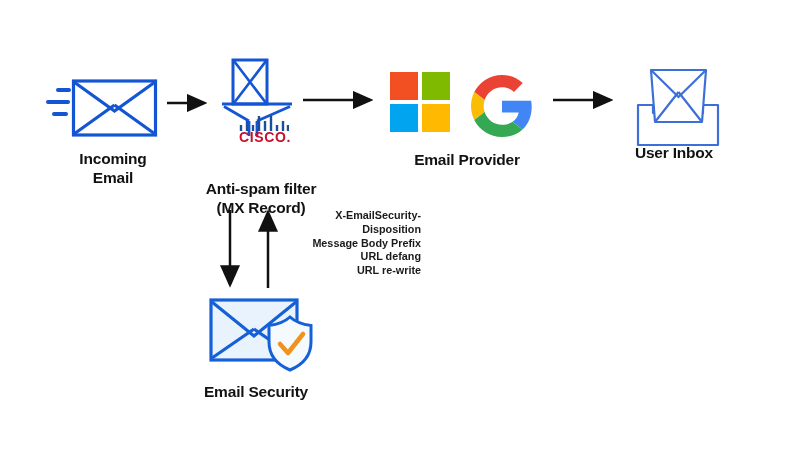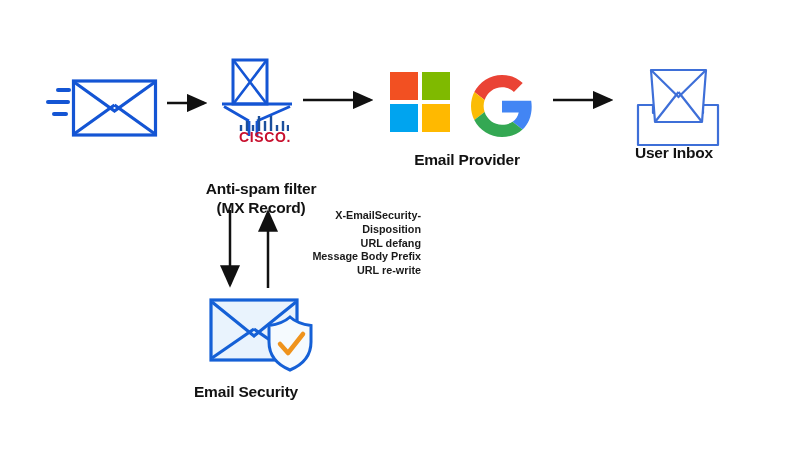--- a/index.html
+++ b/index.html
@@ -47,20 +47,22 @@
   </svg>
 
   <div class="dash" style="left:56px;top:88px;width:15px;"></div>
   <div class="dash" style="left:46px;top:100px;width:24px;"></div>
   <div class="dash" style="left:52px;top:112px;width:16px;"></div>
   <svg class="abs" style="left:71px;top:78px" width="88" height="61" viewBox="0 0 88 61">
     <rect x="2.5" y="3" width="82" height="54" fill="#ffffff" stroke="#1455d4" stroke-width="3.2"></rect>
     <path d="M3,4 L43.5,33 L84,4" fill="none" stroke="#1455d4" stroke-width="3.2"></path>
     <path d="M3,56 L43.5,27 M84,56 L43.5,27" fill="none" stroke="#1455d4" stroke-width="3.2"></path>
   </svg>
+  <div class="node-label" style="left:63px;top:149px;width:100px;">Incoming
+Email</div>
 
   <svg class="abs" style="left:217px;top:58px" width="86" height="80" viewBox="0 0 86 80">
     <rect x="16" y="2" width="34" height="44" fill="#ffffff" stroke="#1455d4" stroke-width="3"></rect>
     <path d="M17,3 L49,45 M49,3 L17,45" fill="none" stroke="#1455d4" stroke-width="2.6"></path>
     <path d="M5,46 L75,46" fill="none" stroke="#1455d4" stroke-width="3"></path>
     <path d="M7,48.5 L32,63 M73,48.5 L40,63 M32,63 L32,78 M40,63 L40,78" fill="none" stroke="#1455d4" stroke-width="2.8"></path>
   </svg>
   <svg class="abs" style="left:239px;top:113px" width="50" height="20" viewBox="0 0 50 20">
     <g stroke="#1b4f9c" stroke-width="2.4">
       <line x1="2" y1="12" x2="2" y2="18"></line>
@@ -95,27 +97,27 @@
   <svg class="abs" style="left:636px;top:66px" width="84" height="82" viewBox="0 0 84 82">
     <path d="M2,39 H17 V47 H67 V39 H82 V79 H2 Z" fill="#ffffff" stroke="#3e6fd8" stroke-width="2.2" stroke-linejoin="round"></path>
     <path d="M15,4 L70,4 L66,56 L19,56 Z" fill="#ffffff" stroke="#3e6fd8" stroke-width="2.2" stroke-linejoin="round"></path>
     <path d="M15,4 L42.5,31 L70,4" fill="none" stroke="#3e6fd8" stroke-width="2.2"></path>
     <path d="M19,56 L42.5,26 M66,56 L42.5,26" fill="none" stroke="#3e6fd8" stroke-width="2.2"></path>
   </svg>
   <div class="node-label" style="left:604px;top:143px;width:140px;">User Inbox</div>
 
   <div class="actions">
     <div>X-EmailSecurity-Disposition</div>
+    <div>Message Body Prefix</div>
     <div>URL defang</div>
-    <div>Message Body Prefix</div>
     <div>URL re-write</div>
   </div>
 
   <svg class="abs" style="left:208px;top:296px" width="110" height="80" viewBox="0 0 110 80">
     <rect x="3" y="4" width="86" height="60" fill="#e9f3fd" stroke="#1560d6" stroke-width="3.2"></rect>
     <path d="M4,6 L46,40 L88,6" fill="none" stroke="#1560d6" stroke-width="3.2"></path>
     <path d="M4,62 L46,33 M88,62 L46,33" fill="none" stroke="#1560d6" stroke-width="3.2"></path>
     <path d="M82,21 C88,26.5 95,28.5 103,29.5 L103,46 C103,60 94,69 82,74 C70,69 61,60 61,46 L61,29.5 C69,28.5 76,26.5 82,21 Z" fill="#f5fafe" stroke="#1560d6" stroke-width="3"></path>
     <path d="M72,48 L80,57 L95,38" fill="none" stroke="#ef931d" stroke-width="4.5" stroke-linecap="round" stroke-linejoin="round"></path>
   </svg>
-  <div class="node-label" style="left:170px;top:382px;width:152px;">Email Security</div>
+  <div class="node-label" style="left:180px;top:382px;width:152px;">Email Security</div>
 
 </div>
 
 </body></html>

